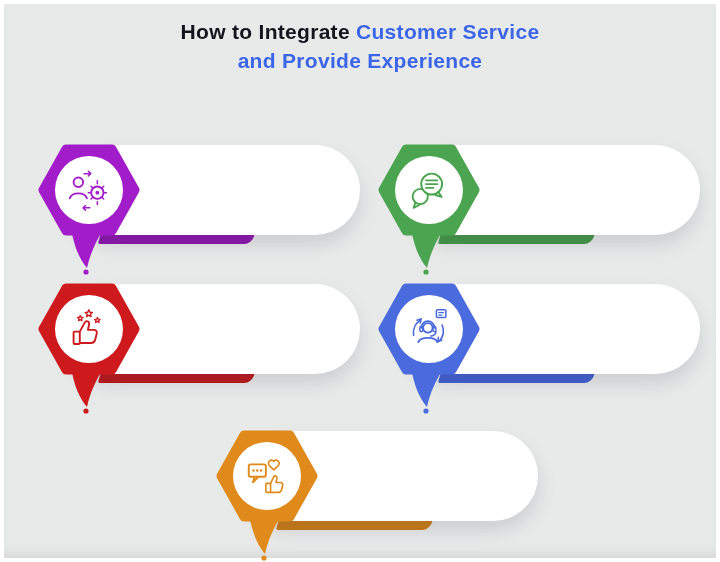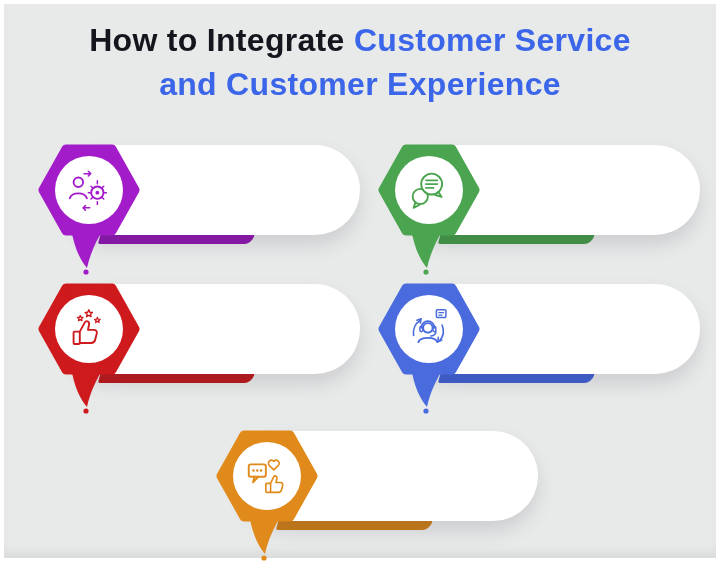--- a/index.html
+++ b/index.html
@@ -10,21 +10,21 @@
     overflow:hidden;
   }
   .canvas {
     position:absolute; inset:4px;
     background:var(--bg,#e8e9e9);
     box-shadow: inset 0 -10px 14px -8px rgba(0,0,0,0.10);
   }
   .title {
     position:absolute; left:0; right:0; top:14px;
     text-align:center;
-    font-size:32px; font-weight:800; line-height:1.38;
+    font-size:21px; font-weight:800; line-height:1.38;
     letter-spacing:0.3px;
   }
   .title .t-dark { color:var(--dark,#15151d); }
   .title .t-blue { color:var(--blue,#3c66e9); }
 
   .item { position:absolute; width:322px; height:138px; color:var(--accent,#888); }
 
   .pill {
     position:absolute; left:28px; top:4px; width:294px; height:90px;
     background:#ffffff; border-radius:46px;
@@ -51,21 +51,21 @@
   }
   .icon-stroke { stroke:currentColor; fill:none; stroke-width:2; stroke-linecap:round; stroke-linejoin:round; }
 </style>
 </head>
 <body>
 
 <div class="canvas" style="--bg: #e8e9e9; --text: #31313e;">
 
   <h1 class="title" style="margin: 0px; --dark: #15151d; --blue: #3c66e9;">
     <span class="t-dark">How to Integrate</span><span class="t-dark">&nbsp;</span><span class="t-blue">Customer Service</span><br>
-    <span class="t-blue">and Customer Experience</span>
+    <span class="t-blue">and Provide Experience</span>
   </h1>
 
   <div class="item" style="left: 34px; top: 137px; --accent: #a21cc9; --bar: #8a10ad;">
     <div class="accent-bar"></div>
     <div class="pill"></div>
     <div class="pill-label">Adopt a customer-centric
 approach</div>
     <div class="hex-wrap">
       <svg width="104" height="138" viewBox="0 0 104 138">
         <path d="M33 87 C36 106 42 119 49 127 C52 113 58 100 66 87 Z" fill="var(--accent)"></path>

